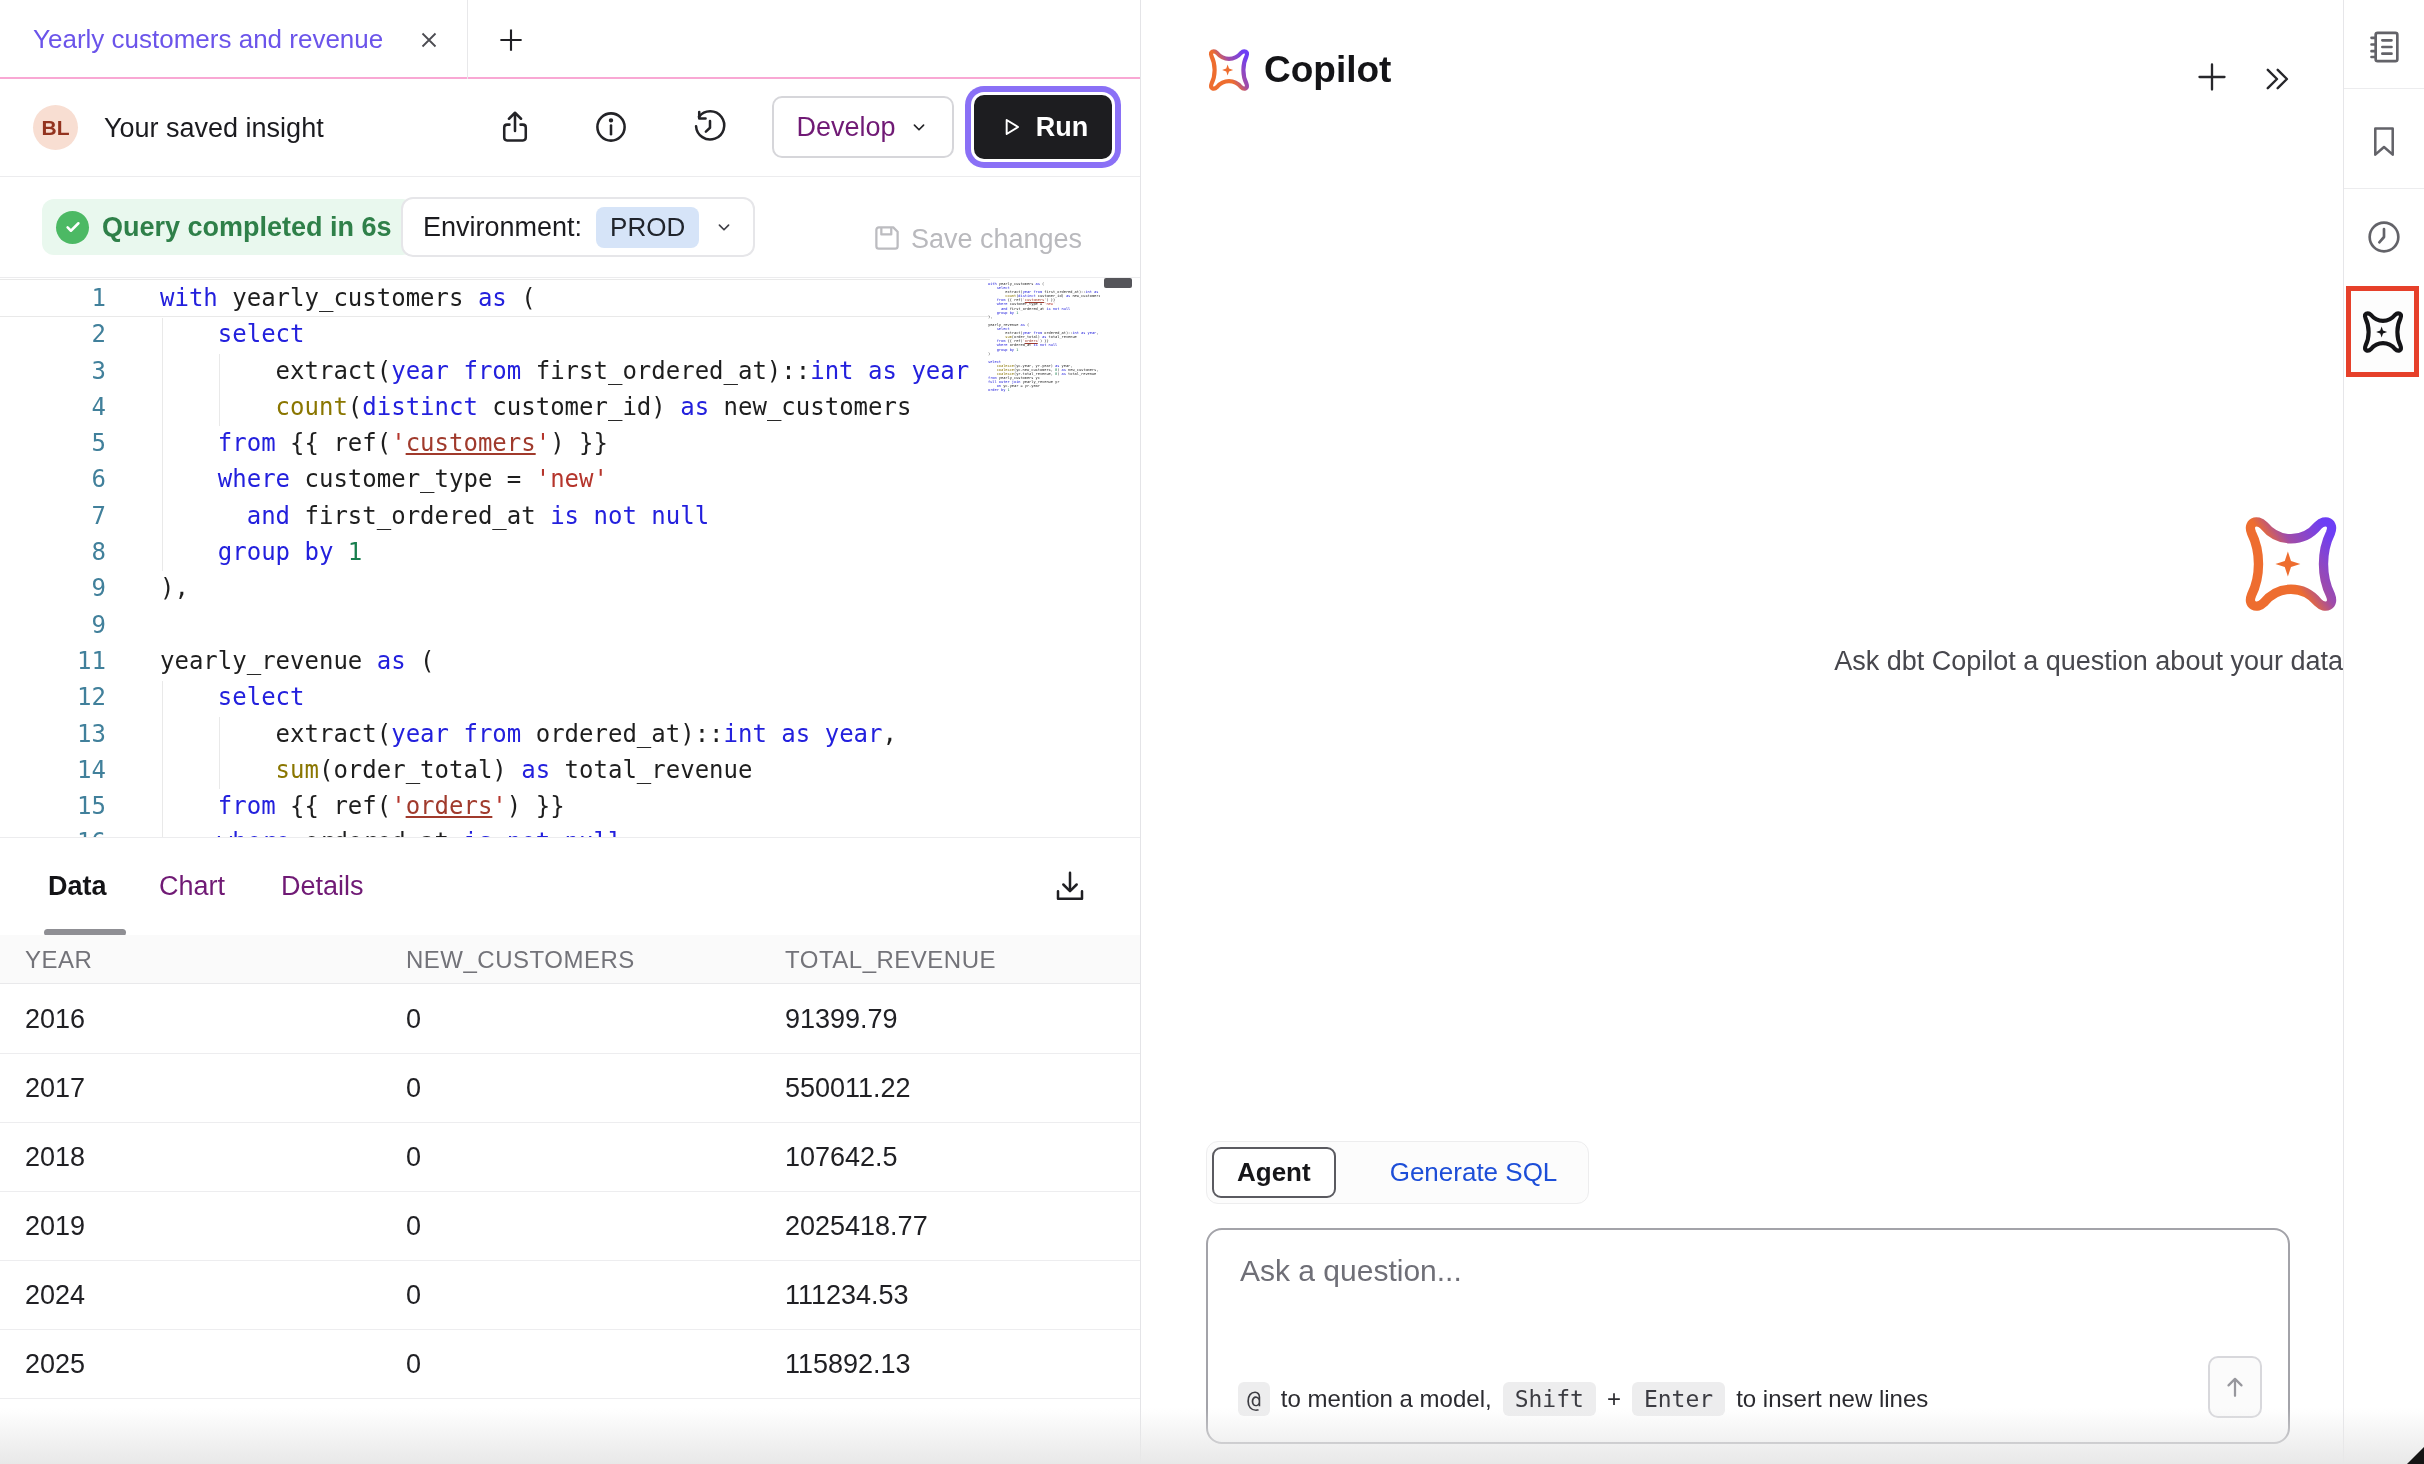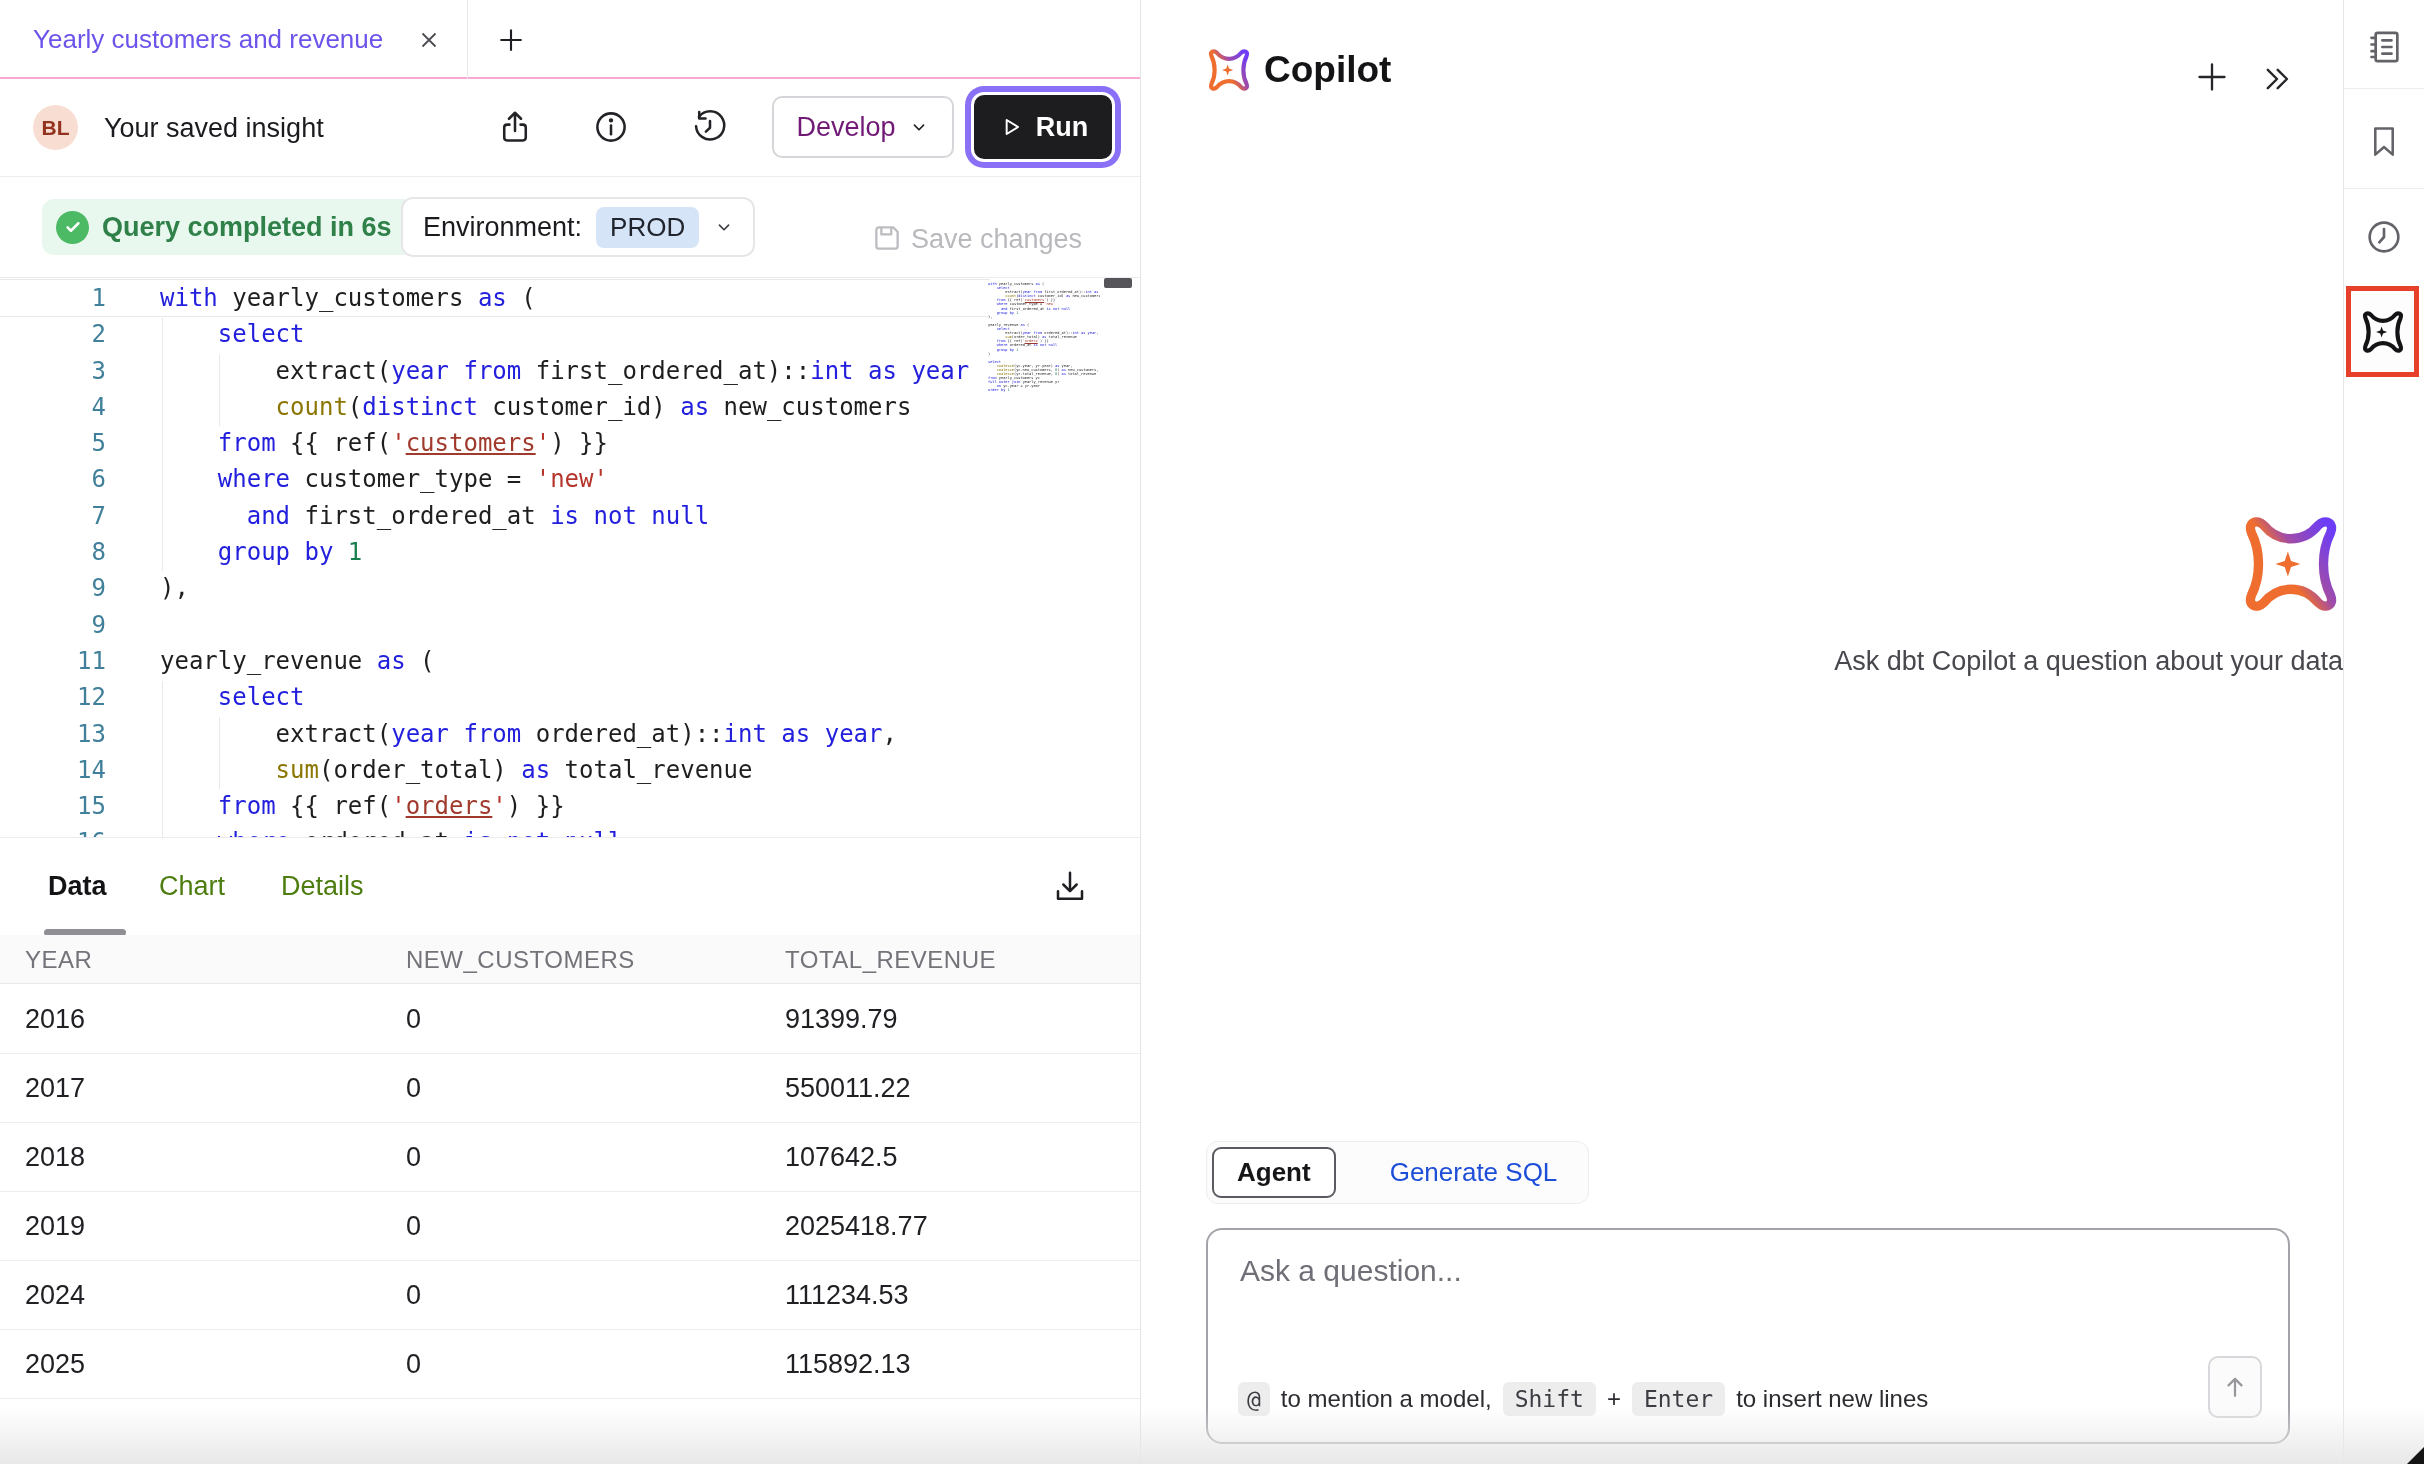--- a/index.html
+++ b/index.html
@@ -46,21 +46,21 @@
   .guide { position:absolute; width:1px; background:#e9e9e9; }
   .g1 { left:162px; top:40px; height:253px; } .g2 { left:219px; top:76px; height:72px; }
   .g3 { left:162px; top:403px; height:157px; } .g4 { left:219px; top:439px; height:72px; }
   .minimap { position:absolute; left:988px; top:4px; width:112px; height:150px; overflow:hidden; pointer-events:none; }
   .minimap .cl { height:4.1px; line-height:4.1px; font-size:3.6px; }
   .minimap .ct { margin-left:0; }
   .scroll-thumb { position:absolute; left:1104px; top:0; width:28px; height:10px; background:#55555a; border-radius:2px; cursor:pointer; }
 
   
   .results-tabs { position:absolute; left:0; top:837px; right:0; height:98px; border-top:1px solid #ececee; }
-  .rtab { position:absolute; top:0; line-height:96px; font-size:27px; color:#4d7c0f; cursor:pointer; }
+  .rtab { position:absolute; top:0; line-height:96px; font-size:27px; color:#701a75; cursor:pointer; }
   .rtab.active { font-weight:700; color:#141417; }
   .rtab-data { left:48px; } .rtab-chart { left:159px; } .rtab-details { left:281px; }
   .rtab-underline { position:absolute; left:44px; top:91px; width:82px; height:7px; border-radius:4px; background:#8f8f94; }
   .download-btn { position:absolute; left:1050px; top:29px; width:40px; height:40px; background:none; border:none; cursor:pointer; }
 
   .thead { position:absolute; left:0; top:935px; right:0; height:49px; background:#fafafa; border-bottom:1px solid #e9e9eb; }
   .thead span { position:absolute; top:0; line-height:49px; font-size:24px; color:#737379; letter-spacing:0.5px; }
   .c0 { left:25px; } .c1 { left:406px; } .c2 { left:785px; }
   #tbody { position:absolute; left:0; top:985px; right:0; }
   .trow { position:relative; height:69px; border-bottom:1px solid #ededef; cursor:default; }

